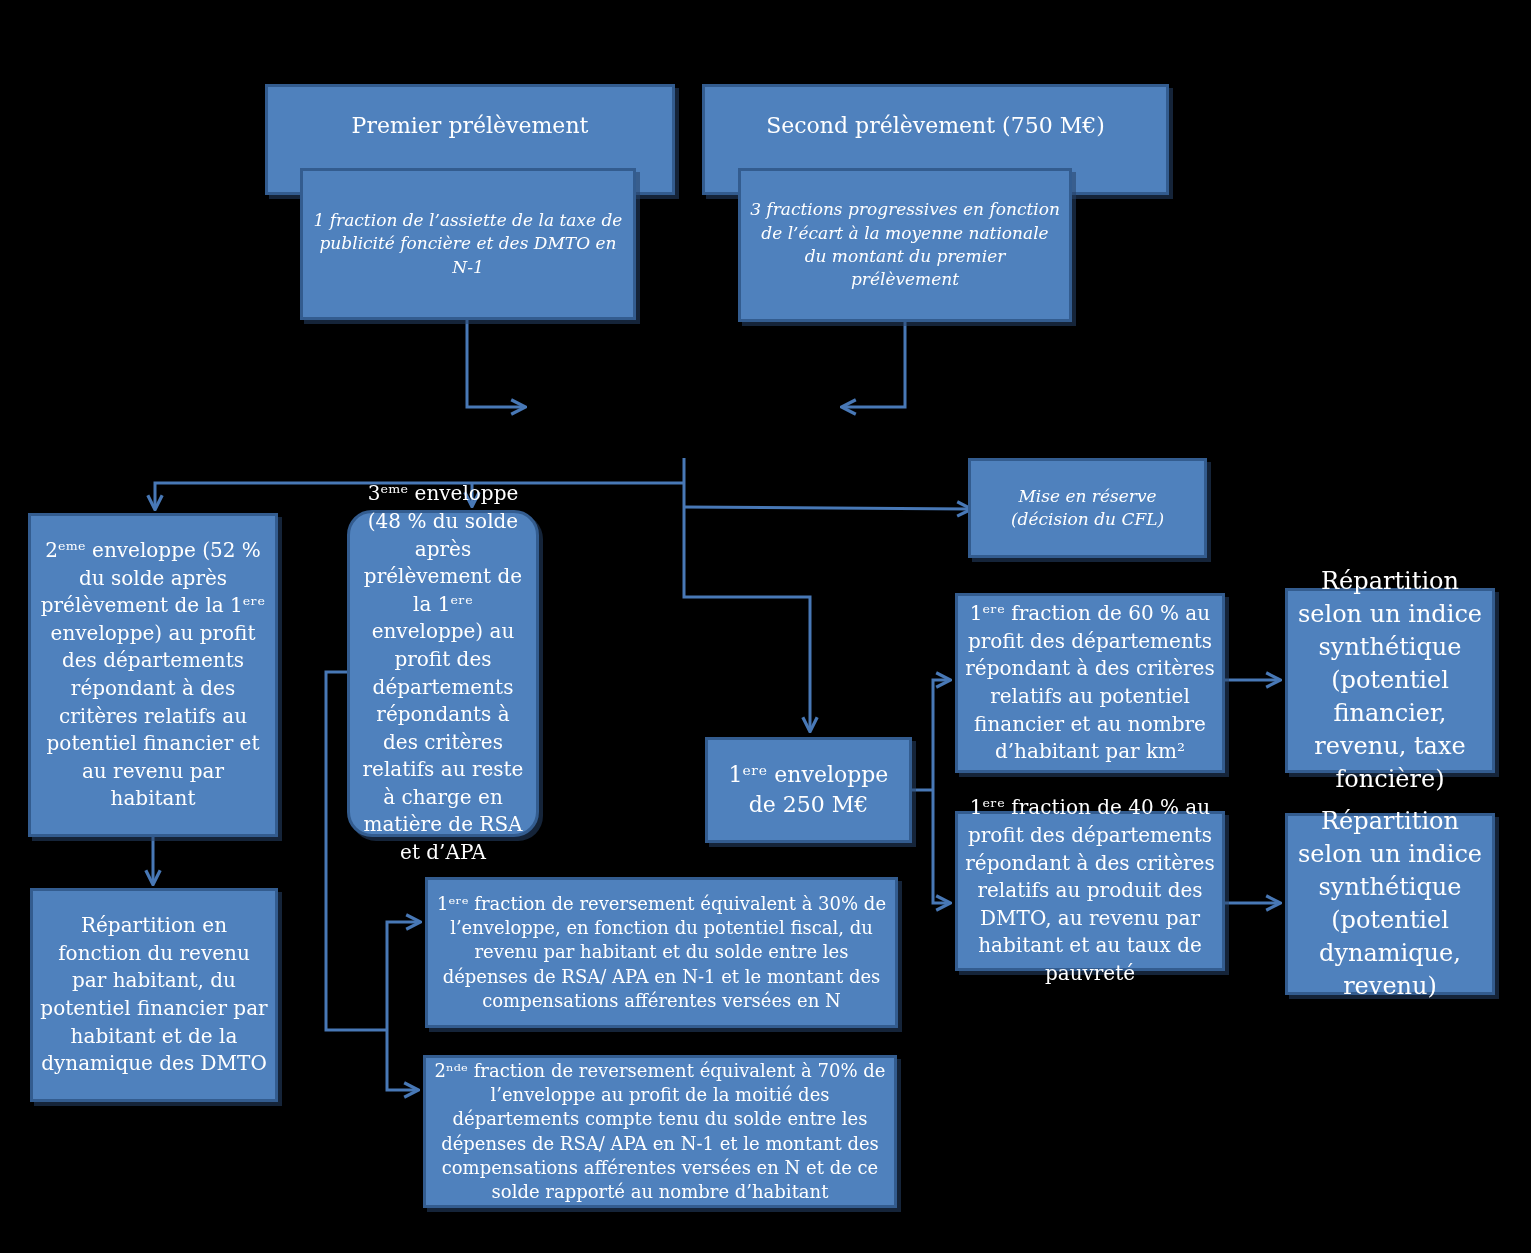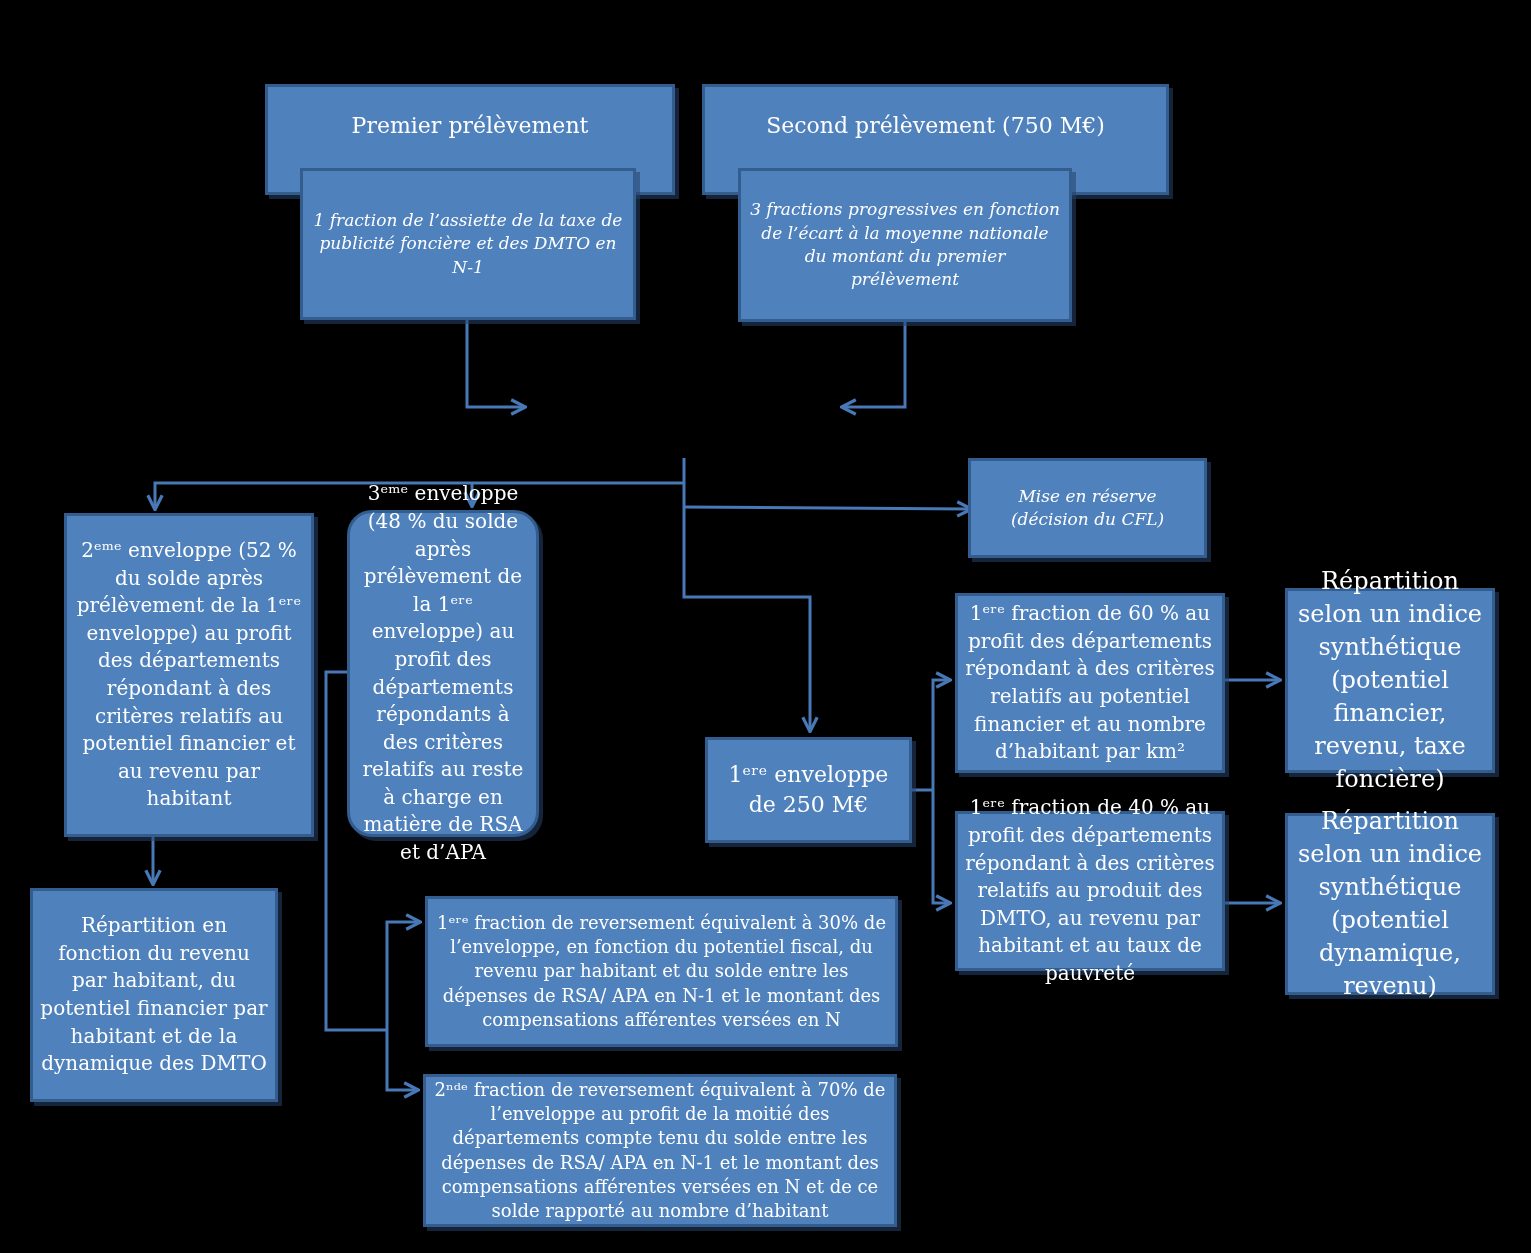--- a/index.html
+++ b/index.html
@@ -24,21 +24,21 @@
     box-shadow:4px 4px 0 rgba(38,66,104,0.55);
     z-index:2;
   }
   .hdr{z-index:2;}
   .overlap{z-index:3;}
   .f24{font-size:24px;}
   .f22{font-size:22px;}
   .f21{font-size:17px;font-style:italic;}
   .f20{font-size:20px;}
   .f19{font-size:24px;}
-  .f18{font-size:18px;line-height:1.35;margin-top:19px;}
+  .f18{font-size:18px;line-height:1.35;}
 </style>
 </head>
 <body>
 
 <div id="canvas">
 
   <svg id="connectors" width="1531" height="1253" viewBox="0 0 1531 1253">
     <defs>
       <marker id="arw" viewBox="0 0 10 10" refX="7" refY="5" markerWidth="6" markerHeight="6" orient="auto-start-reverse">
         <path d="M1,1 L9,5 L1,9" fill="none" stroke="#4878B6" stroke-width="1.8"></path>
@@ -77,21 +77,21 @@
 
   <div class="box overlap f21" style="left:738px;top:168px;width:334px;height:154px;">
     <span>3 fractions progressives en fonction de l’écart à la moyenne nationale du montant du premier prélèvement</span>
   </div>
 
 
   <div class="box f21" style="left:968px;top:458px;width:239px;height:100px;">
     <span>Mise en réserve (décision du CFL)</span>
   </div>
 
-  <div class="box f20" style="left:28px;top:513px;width:250px;height:324px;margin-left:36px;">
+  <div class="box f20" style="left:28px;top:513px;width:250px;height:324px;">
     <span>2ᵉᵐᵉ enveloppe (52 % du solde après prélèvement de la 1ᵉʳᵉ enveloppe) au profit des départements répondant à des critères relatifs au potentiel financier et au revenu par habitant</span>
   </div>
 
   <div class="box f20" style="left:30px;top:888px;width:248px;height:214px;">
     <span>Répartition en fonction du revenu par habitant, du potentiel financier par habitant et de la dynamique des DMTO</span>
   </div>
 
   <div class="box f20" style="left:347px;top:510px;width:192px;height:327px;border-radius:25px;">
     <span>3ᵉᵐᵉ enveloppe (48 % du solde après prélèvement de la 1ᵉʳᵉ enveloppe) au profit des départements répondants à des critères relatifs au reste à charge en matière de RSA et d’APA</span>
   </div>

